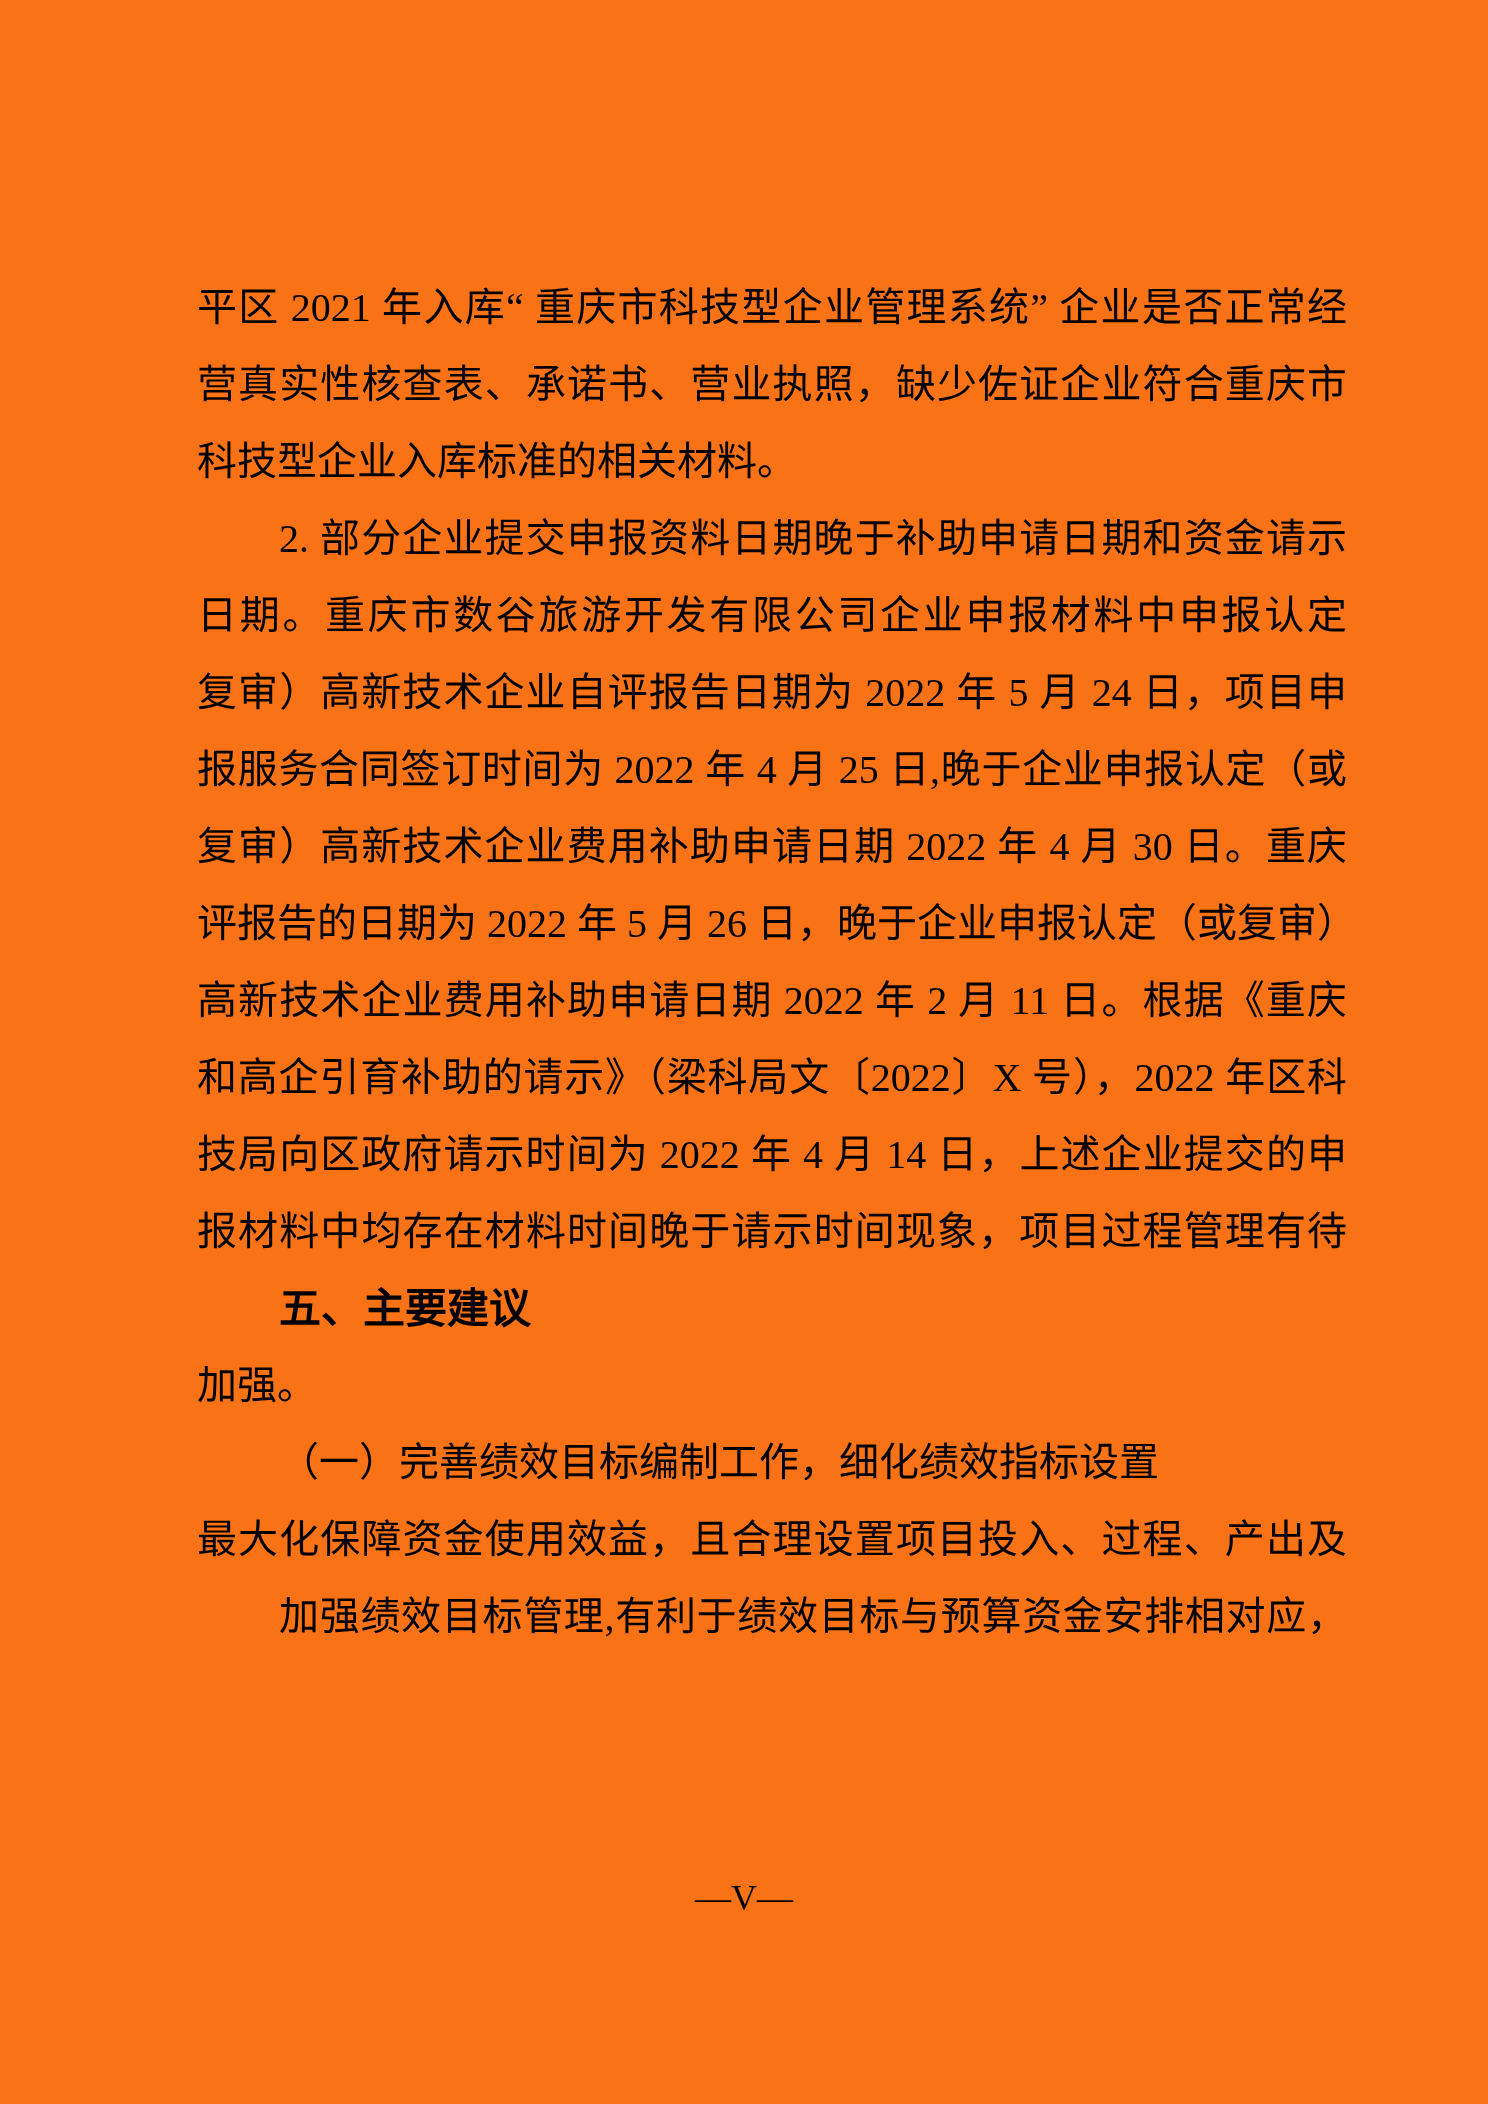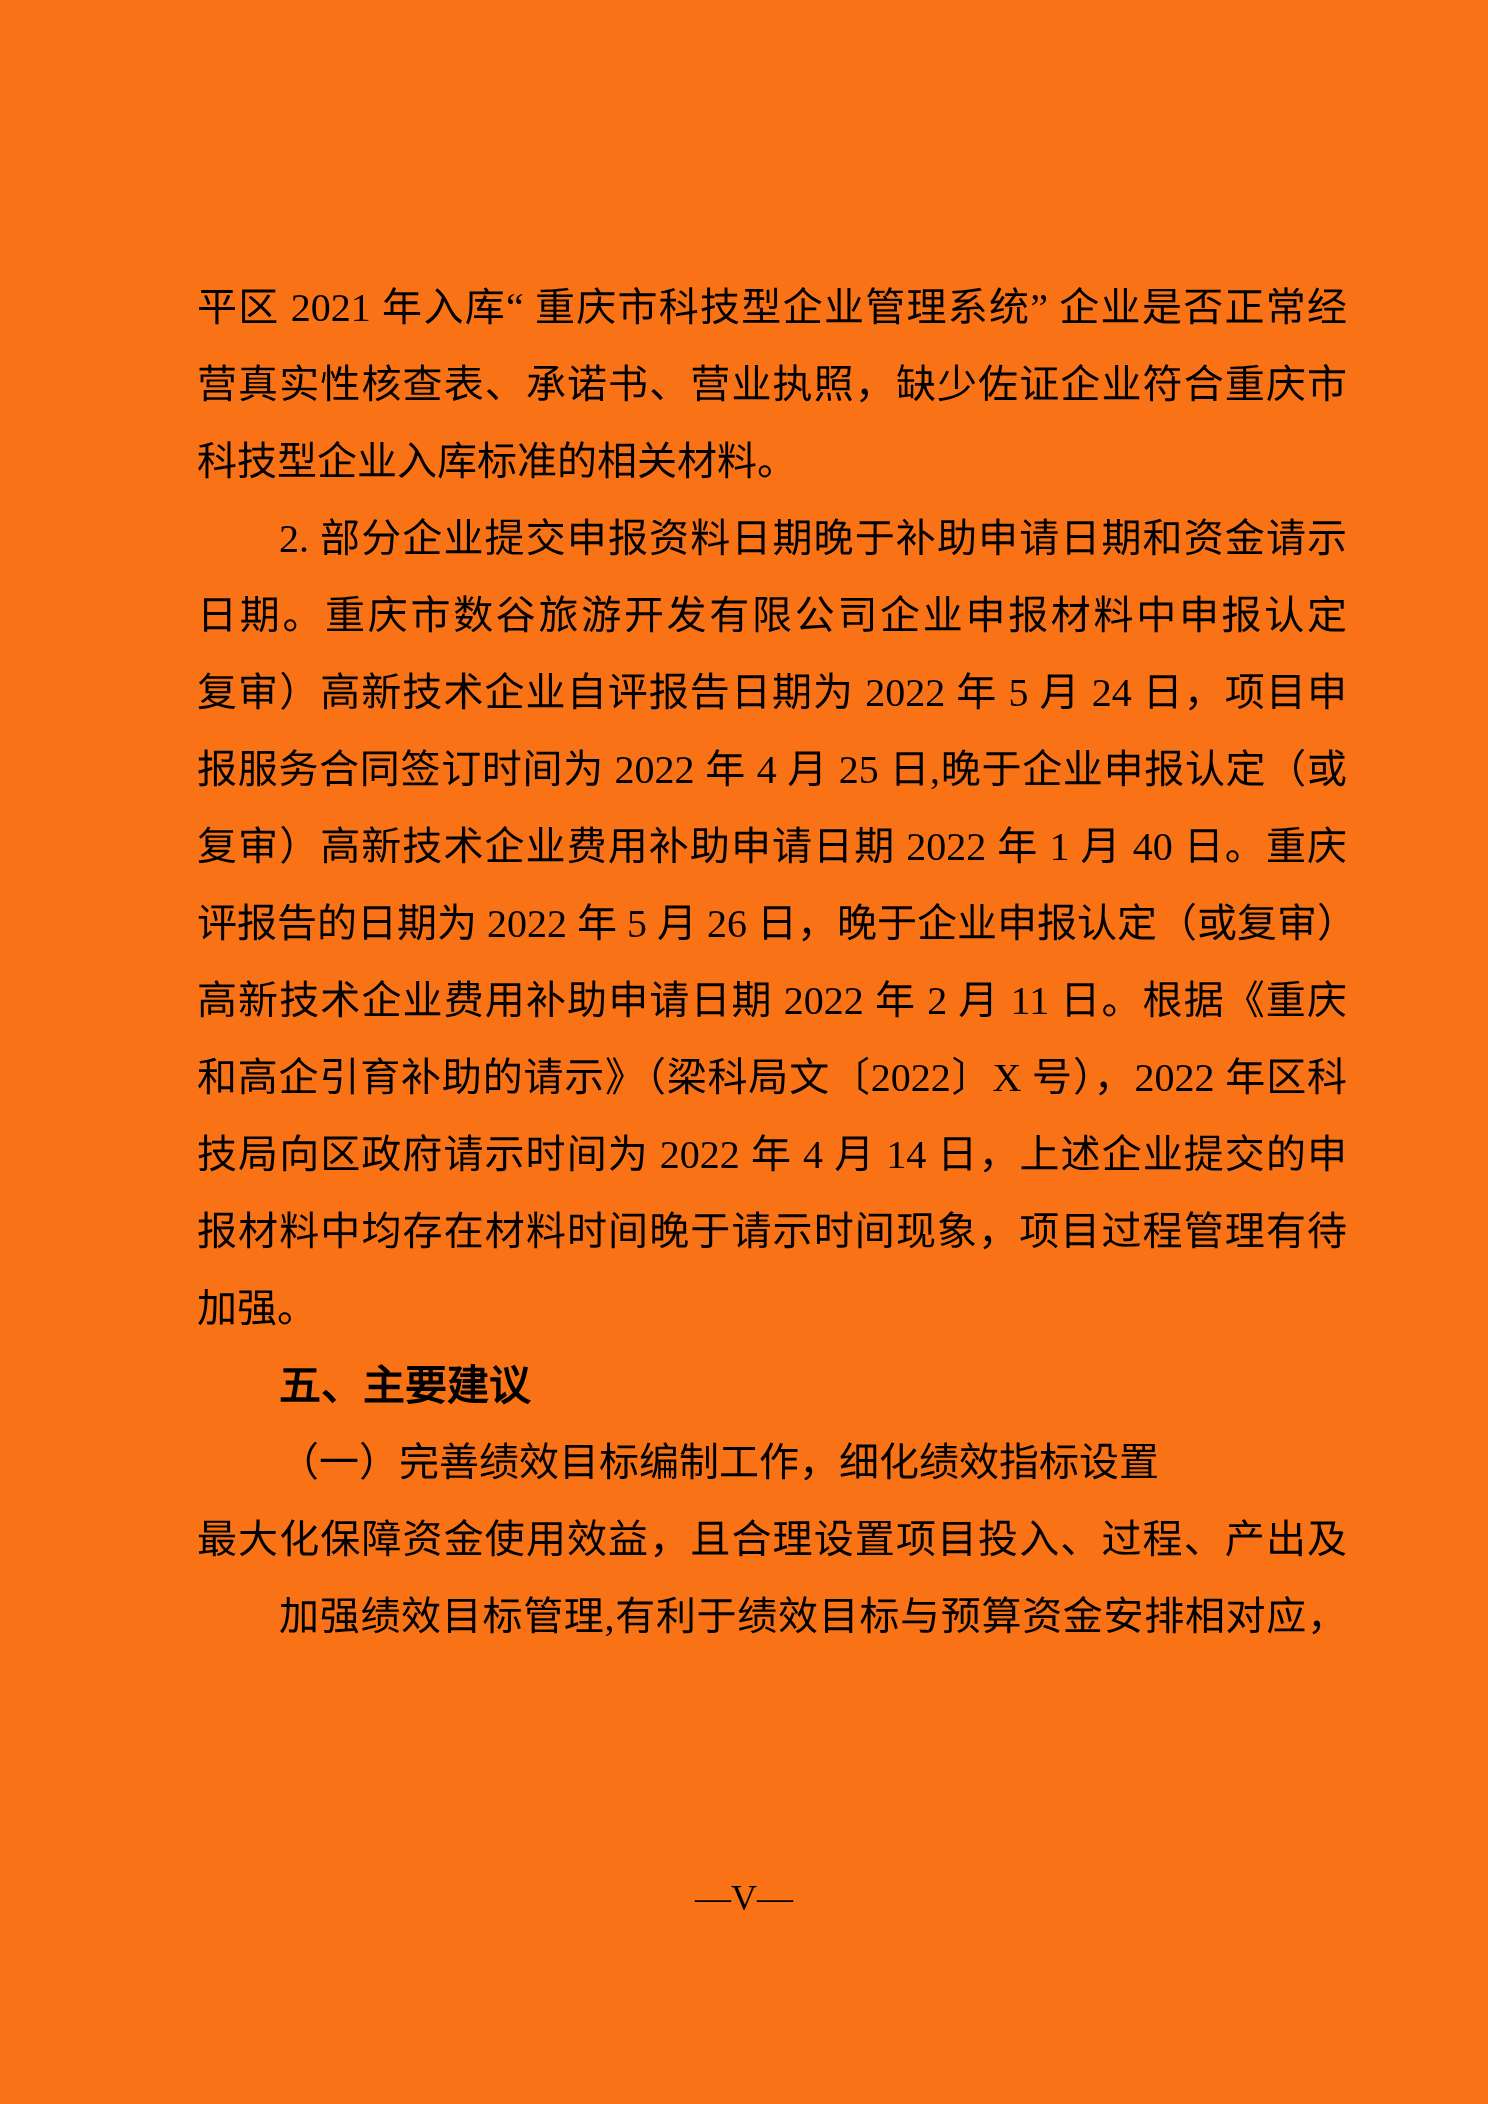--- a/index.html
+++ b/index.html
@@ -65,28 +65,28 @@
 <div class="page">
 
   <div class="text-block">
     <div class="line">平区 2021 年入库“ 重庆市科技型企业管理系统” 企业是否正常经</div>
     <div class="line">营真实性核查表、承诺书、营业执照，缺少佐证企业符合重庆市</div>
     <div class="line end">科技型企业入库标准的相关材料。</div>
     <div class="line indent">2. 部分企业提交申报资料日期晚于补助申请日期和资金请示</div>
     <div class="line">日期。重庆市数谷旅游开发有限公司企业申报材料中申报认定（或</div>
     <div class="line">复审）高新技术企业自评报告日期为 2022 年 5 月 24 日，项目申</div>
     <div class="line">报服务合同签订时间为 2022 年 4 月 25 日,晚于企业申报认定（或</div>
-    <div class="line">复审）高新技术企业费用补助申请日期 2022 年 1 月 40 日。重庆</div>
+    <div class="line">复审）高新技术企业费用补助申请日期 2022 年 4 月 30 日。重庆</div>
     <div class="line">评报告的日期为 2022 年 5 月 26 日，晚于企业申报认定（或复审）</div>
     <div class="line">高新技术企业费用补助申请日期 2022 年 2 月 11 日。根据《重庆</div>
     <div class="line">和高企引育补助的请示》（梁科局文〔2022〕X 号），2022 年区科</div>
     <div class="line">技局向区政府请示时间为 2022 年 4 月 14 日，上述企业提交的申</div>
     <div class="line">报材料中均存在材料时间晚于请示时间现象，项目过程管理有待</div>
+    <div class="line heading indent">五、主要建议</div>
     <div class="line end">加强。</div>
-    <div class="line heading indent">五、主要建议</div>
     <div class="line end indent">（一）完善绩效目标编制工作，细化绩效指标设置</div>
     <div class="line">最大化保障资金使用效益，且合理设置项目投入、过程、产出及</div>
     <div class="line indent">加强绩效目标管理,有利于绩效目标与预算资金安排相对应，</div>
   </div>
 
   <div class="footer">—V—</div>
 
 </div>
 
 </body></html>

